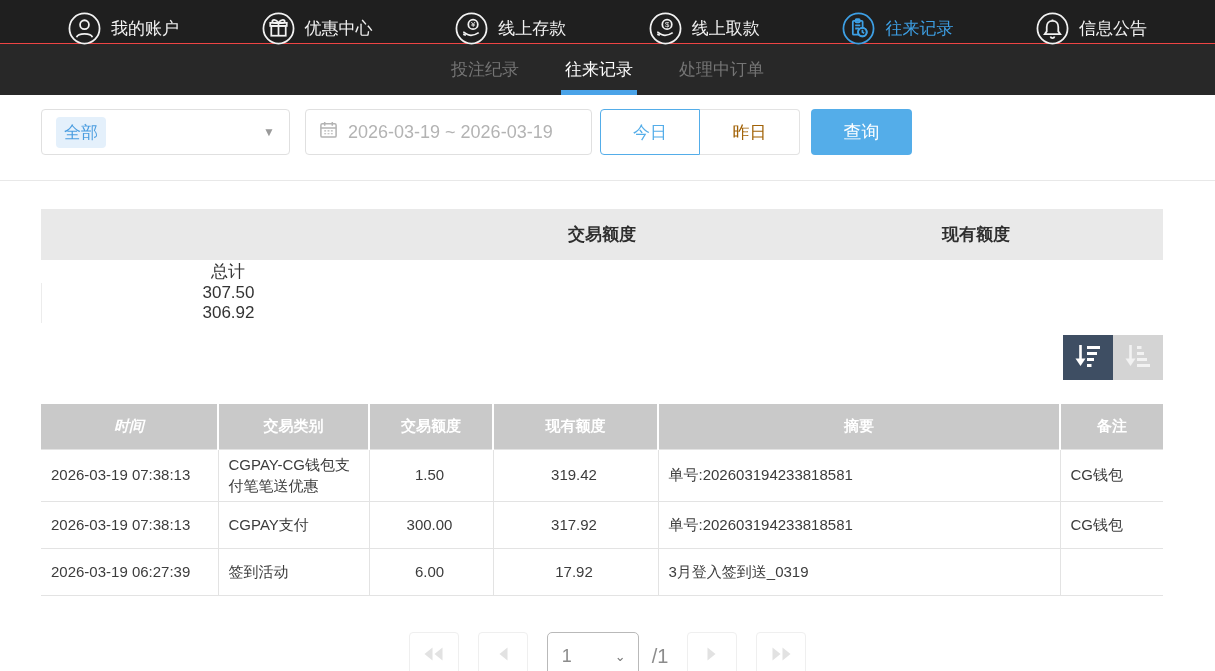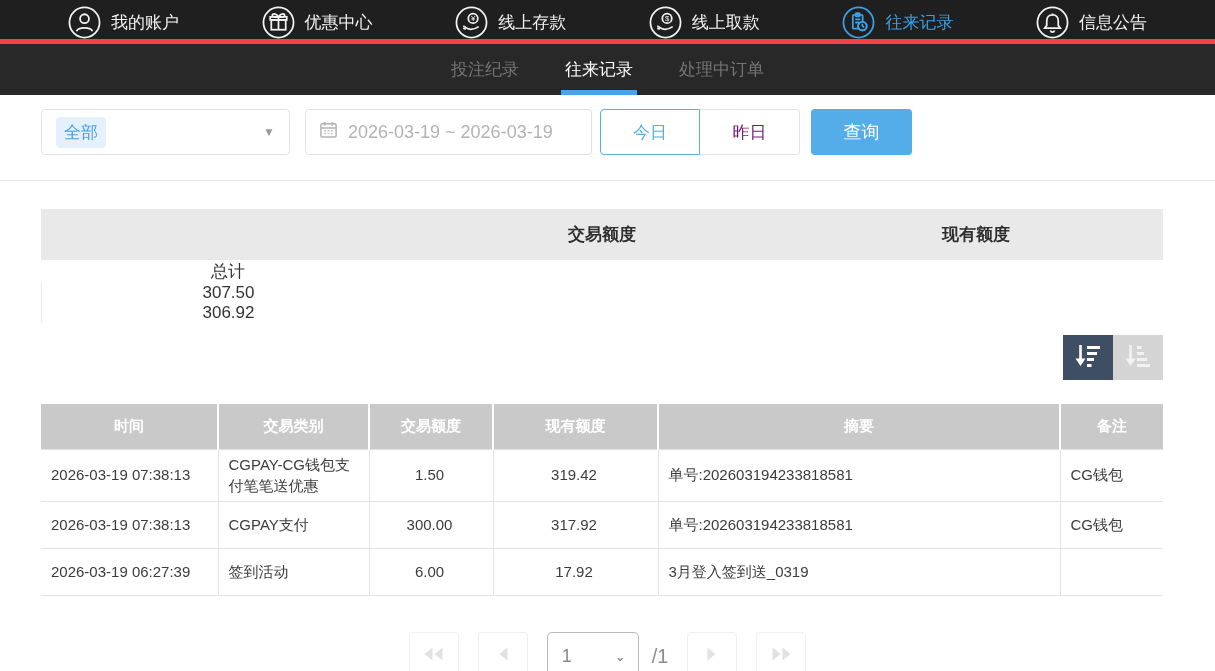--- a/index.html
+++ b/index.html
@@ -1,21 +1,21 @@
 <!DOCTYPE html>
 <html><head>
 <meta charset="utf-8">
 <style>
   * { margin:0; padding:0; box-sizing:border-box; }
   html,body { width:1215px; height:671px; overflow:hidden; background:#fff;
     font-family:"Liberation Sans","DejaVu Sans",sans-serif; }
 
   
-  .topnav { height:44px; background:#1f1f1f; display:flex; align-items:flex-end;
-    justify-content:space-between; padding:0 68px; border-bottom:5px solid #ef4444; }
+  .topnav { height:44px; background:#1f1f1f; display:flex; align-items:flex-start;
+    justify-content:space-between; padding:12px 68px; border-bottom:1px solid #ef4444; }
   .nav-item { display:flex; align-items:center; gap:10px; color:#f2f2f2;
     font-size:17px; cursor:pointer; white-space:nowrap; }
   .nav-item svg { display:block; }
   .nav-item.active { color:#3d9fe4; }
 
   
   .subnav { height:51px; background:#282828; display:flex; justify-content:center;
     align-items:stretch; gap:38px; }
   .tab { display:flex; align-items:center; color:#757575; font-size:17px;
     cursor:pointer; position:relative; padding:0 4px; }
@@ -29,21 +29,21 @@
     display:flex; align-items:center; justify-content:space-between; padding:0 14px;
     cursor:pointer; background:#fff; }
   .dropdown .chip { background:#e4f0fb; color:#4a9de0; font-size:17px;
     padding:4px 8px; border-radius:4px; }
   .dropdown .caret { color:#9a9a9a; font-size:12px; }
   .datebox { width:287px; height:46px; border:1px solid #e0e0e0; border-radius:4px;
     display:flex; align-items:center; gap:10px; padding:0 13px; margin-left:15px;
     color:#b3b3b3; font-size:18px; cursor:pointer; background:#fff; }
   .btn-group { display:flex; margin-left:8px; }
   .qbtn { width:100px; height:46px; background:#fff; border:1px solid #e3e3e3;
-    border-left-width:0; color:#701a75; font-size:17px; display:flex;
+    border-left-width:0; color:#a16207; font-size:17px; display:flex;
     align-items:center; justify-content:center; cursor:pointer; }
   .qbtn:first-child { border-left-width:1px; border-radius:4px 0 0 4px; }
   .qbtn:last-child { border-radius:0 4px 4px 0; }
   .qbtn.active { border:1px solid #54ade9; color:#54ade9; }
   .search-btn { width:101px; height:46px; margin-left:11px; background:#54ade9;
     color:#fff; font-size:18px; border:none; border-radius:4px; cursor:pointer; }
 
   .divider { border-top:1px solid #e8e8e8; margin-top:24px; }
 
   
@@ -64,21 +64,21 @@
   .sort-btn.inactive { background:#d4d4d4; }
 
   
   .records { width:1122px; margin:24px 0 0 41px; border-collapse:collapse;
     table-layout:fixed; font-size:15px; color:#3c3c3c; }
   .records col.c-time{width:177px}.records col.c-type{width:151px}
   .records col.c-amt{width:124px}.records col.c-bal{width:165px}
   .records col.c-sum{width:402px}.records col.c-note{width:103px}
   .records thead th { background:#c9c9c9; color:#fff; font-size:15px; font-weight:bold;
     height:45px; text-align:center; border-left:2px solid #fff; }
-  .records thead th:first-child { border-left:none; }
+  .records thead th:first-child { border-left:none;font-style:italic; }
   .records tbody td { border:1px solid #e3e3e3; height:47px; padding:4px 10px;
     background:#fff; line-height:1.45; }
   .records tbody tr td:first-child { border-left:none; }
   .records tbody tr td:last-child { border-right:none; }
   .records td.al { text-align:left; }
   .records td.ar { text-align:center; padding-right:13px; }
 
   
   .pagination { margin-top:36px; display:flex; justify-content:center;
     align-items:center; gap:19px; }

